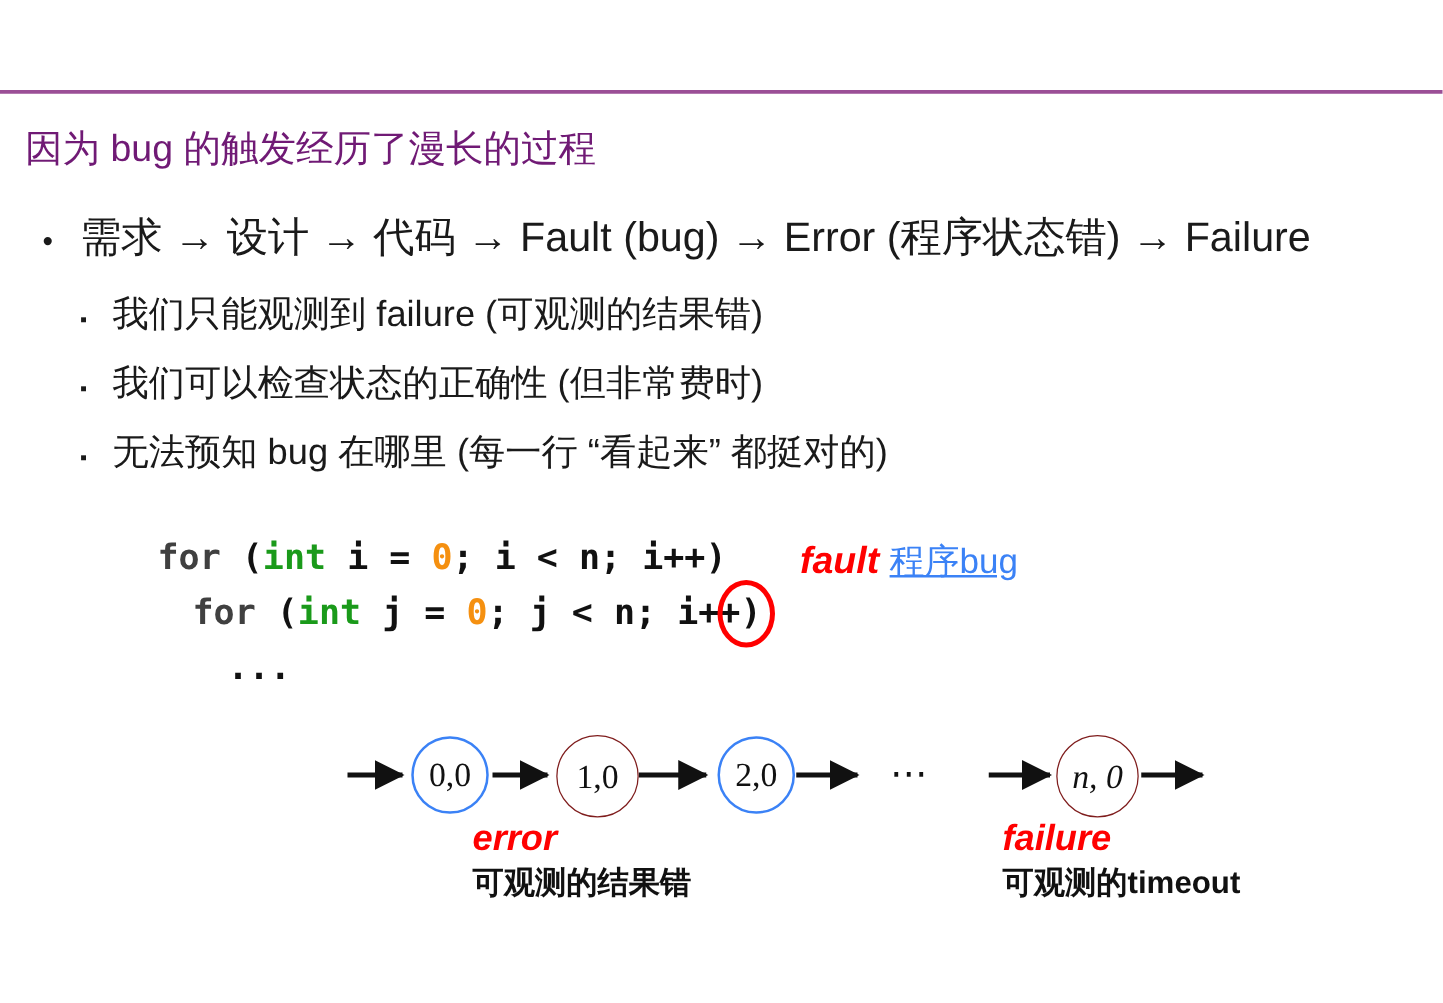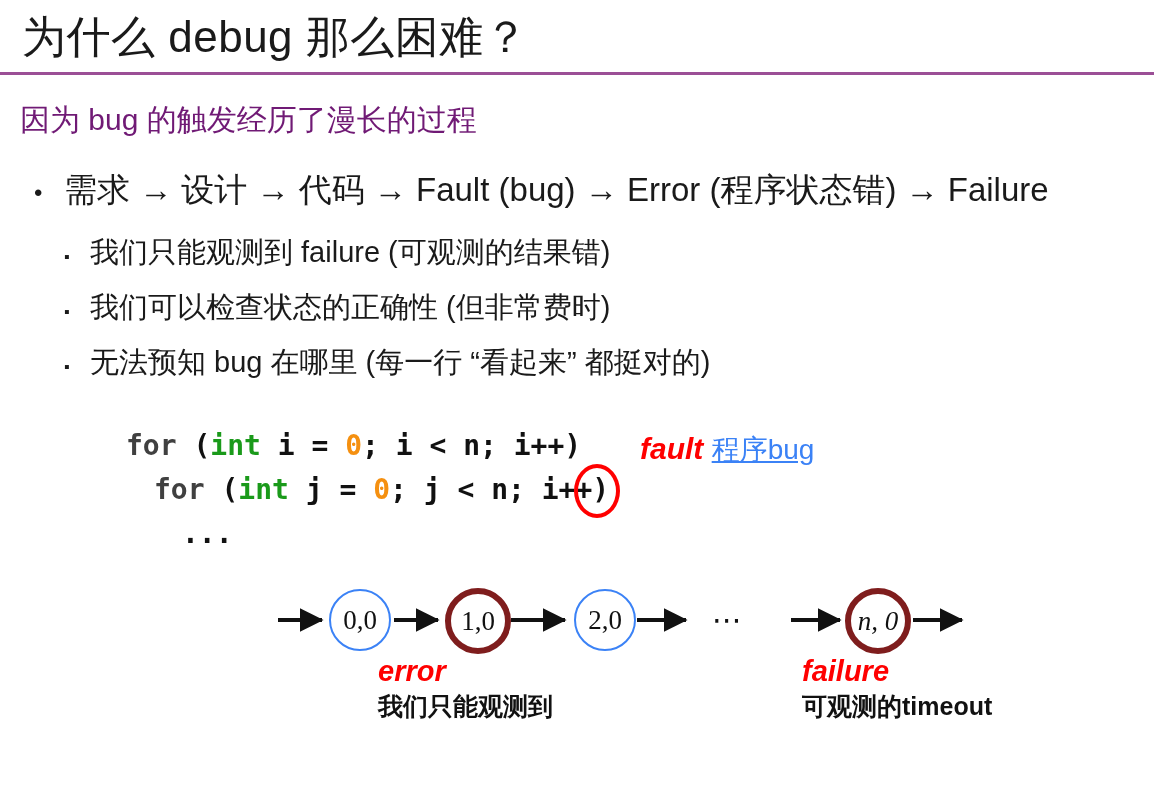--- a/index.html
+++ b/index.html
@@ -158,21 +158,21 @@
     box-sizing: border-box;
     display: flex;
     align-items: center;
     justify-content: center;
     background: #ffffff;
     font-family: "Liberation Serif", "DejaVu Serif", serif;
     font-size: 27px;
     color: #111111;
   }
   .node.black { border: 2px solid #3b82f6; }
-  .node.red   { border: 6px solid #7f1d1d; }
+  .node.red   { border: 1px solid #7f1d1d; }
   .node.ital  { font-style: italic; }
 
   .ellipsis-mid {
     position: absolute;
     font-size: 30px;
     color: #111111;
     letter-spacing: 2px;
   }
 
   .caption {
@@ -203,21 +203,20 @@
     width: 1154px;
     height: 190px;
     overflow: visible;
   }
 </style>
 </head>
 <body>
 
 <div class="slide">
 
-  <div class="title">为什么 debug 那么困难？</div>
   <div class="title-rule"></div>
 
   <div class="lead">因为 bug 的触发经历了漫长的过程</div>
 
   <div class="bullet1">
     <span class="marker">•</span>
     <span>需求 → 设计 → 代码 → Fault (bug) → Error (程序状态错) → Failure</span>
   </div>
 
   <div class="bullet2 b2-a">
@@ -277,21 +276,21 @@
     </div>
 
     <div class="ellipsis-mid" style="left:712px; top:42px;">⋯</div>
 
     <div class="node red ital" style="left:845px; top:28px; width:66px; height:66px;">
       <span>n, 0</span>
     </div>
 
     <div class="caption" style="left:378px; top:94px; width:200px;">
       <span class="tag">error</span>
-      <span class="sub">我们只能观测到</span>
+      <span class="sub">可观测的结果错</span>
     </div>
     <div class="caption" style="left:778px; top:94px; width:200px;margin-left:24px;">
       <span class="tag">failure</span>
       <span class="sub">可观测的timeout</span>
     </div>
 
   </div>
 
 </div>
 

